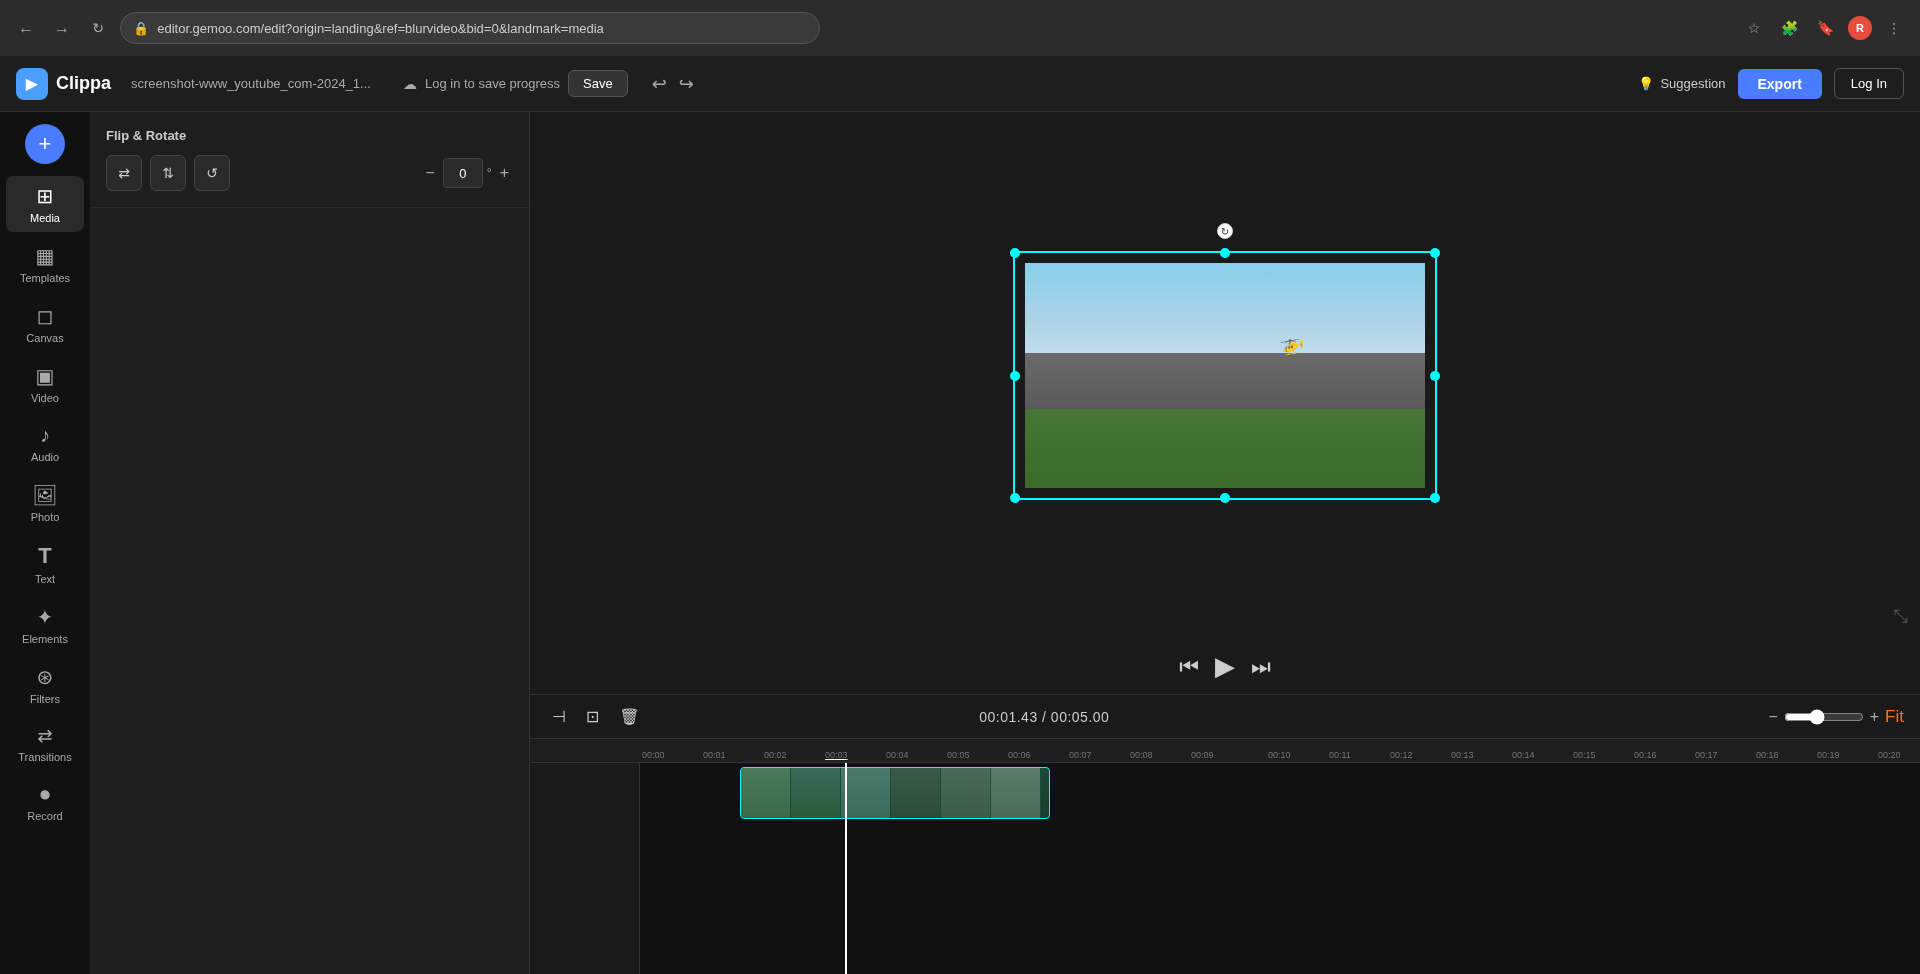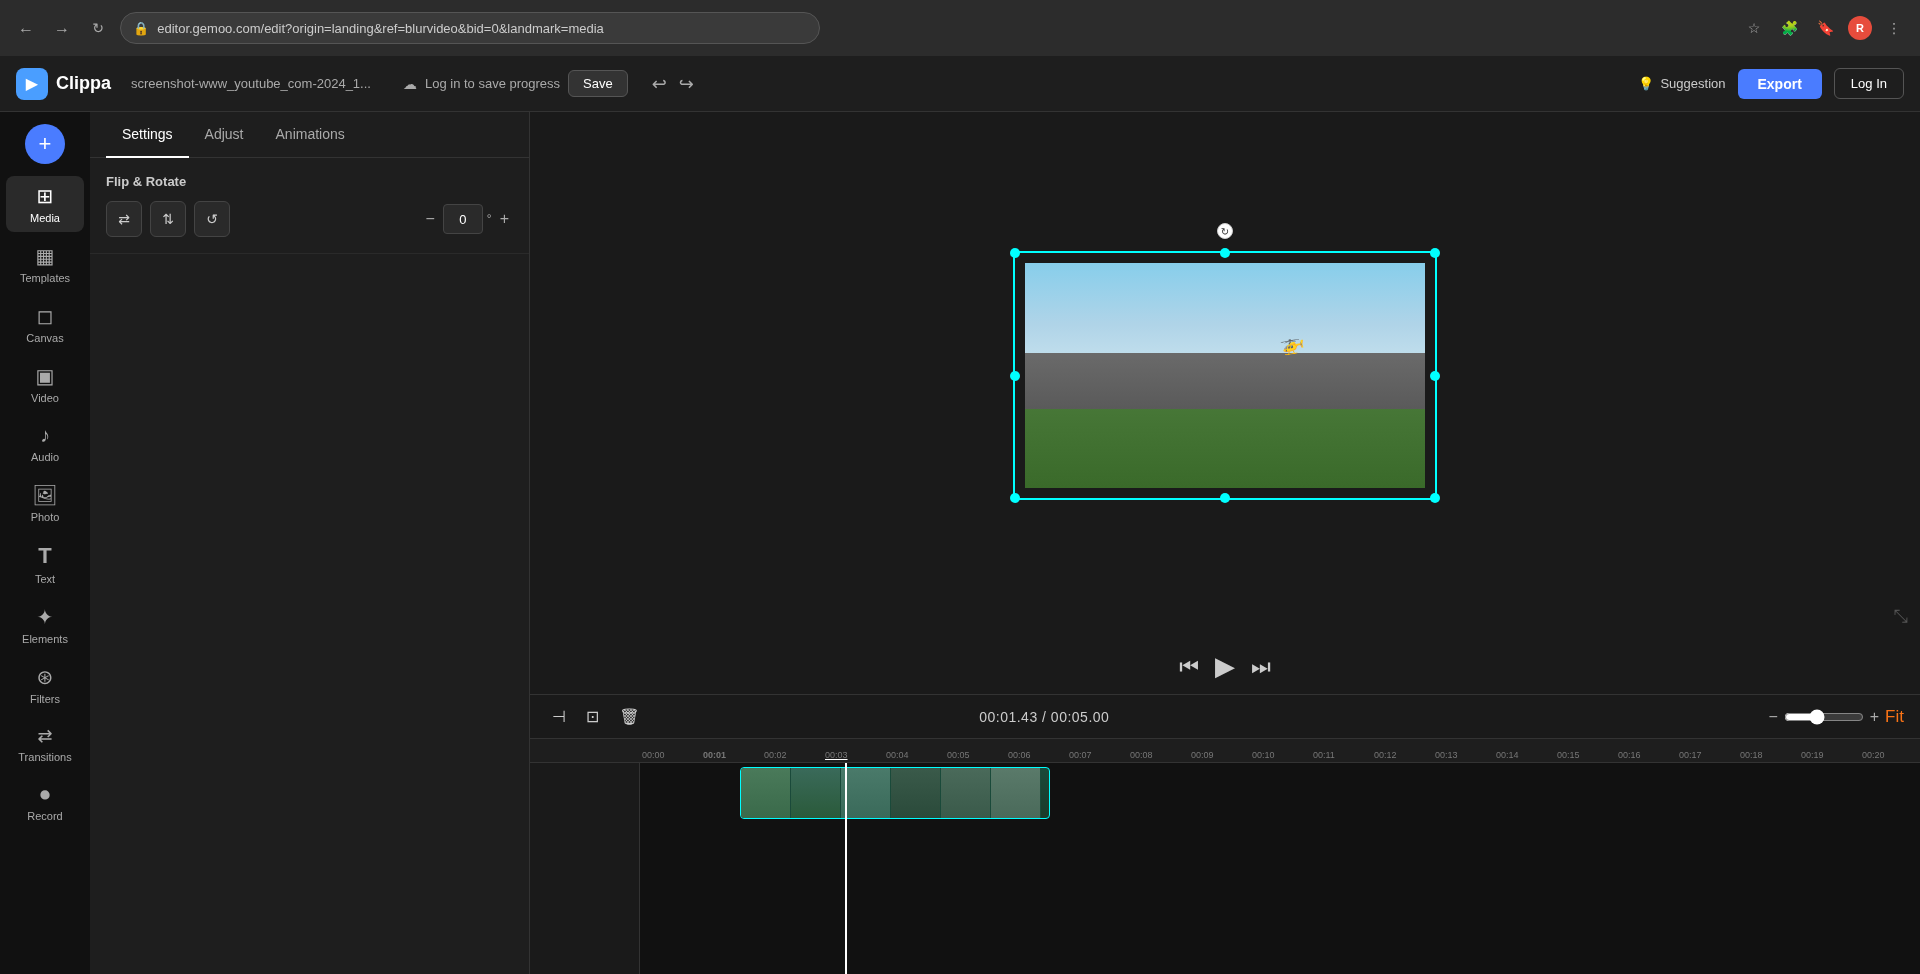--- a/index.html
+++ b/index.html
@@ -686,31 +686,20 @@
         <span class="sidebar-icon" style="font-size:18px;">⇄</span>
         <span class="sidebar-label">Transitions</span>
       </div>
       <div class="sidebar-item">
         <span class="sidebar-icon">⏺</span>
         <span class="sidebar-label">Record</span>
       </div>
     </div>
 
     <div class="properties-panel">
-      <div class="panel-tabs">
-        <div class="panel-tab active">
-          <span>Settings</span>
-        </div>
-        <div class="panel-tab">
-          <span>Adjust</span>
-        </div>
-        <div class="panel-tab">
-          <span>Animations</span>
-        </div>
-      </div>
 
       <div class="panel-section">
         <div class="panel-section-title">Flip &amp; Rotate</div>
         <div class="flip-rotate-controls">
           <button class="control-btn">
             <span>⇄</span>
           </button>
           <button class="control-btn">
             <span>⇅</span>
           </button>
@@ -788,21 +777,21 @@
             <button class="zoom-btn">+</button>
             <button class="fit-btn">Fit</button>
           </div>
         </div>
 
         <div class="timeline-ruler">
           <div class="ruler-marks">
             <div class="ruler-tick" style="width:61px;">
                 <span class="ruler-tick-label">00:00</span>
               </div>
-            <div class="ruler-tick" style="width:61px;font-weight:bold;">
+            <div class="ruler-tick" style="width:61px;">
                 <span class="ruler-tick-label">00:01</span>
               </div>
             <div class="ruler-tick" style="width:61px;">
                 <span class="ruler-tick-label">00:02</span>
               </div>
             <div class="ruler-tick" style="width:61px;text-decoration:underline;">
                 <span class="ruler-tick-label">00:03</span>
               </div>
             <div class="ruler-tick" style="width:61px;">
                 <span class="ruler-tick-label">00:04</span>
@@ -815,21 +804,21 @@
               </div>
             <div class="ruler-tick" style="width:61px;">
                 <span class="ruler-tick-label">00:07</span>
               </div>
             <div class="ruler-tick" style="width:61px;margin-top:28px;">
                 <span class="ruler-tick-label">00:08</span>
               </div>
             <div class="ruler-tick" style="width:61px;">
                 <span class="ruler-tick-label">00:09</span>
               </div>
-            <div class="ruler-tick" style="width:61px;">
+            <div class="ruler-tick" style="width:61px;margin-left:16px;">
                 <span class="ruler-tick-label">00:10</span>
               </div>
             <div class="ruler-tick" style="width:61px;">
                 <span class="ruler-tick-label">00:11</span>
               </div>
             <div class="ruler-tick" style="width:61px;">
                 <span class="ruler-tick-label">00:12</span>
               </div>
             <div class="ruler-tick" style="width:61px;">
                 <span class="ruler-tick-label">00:13</span>

